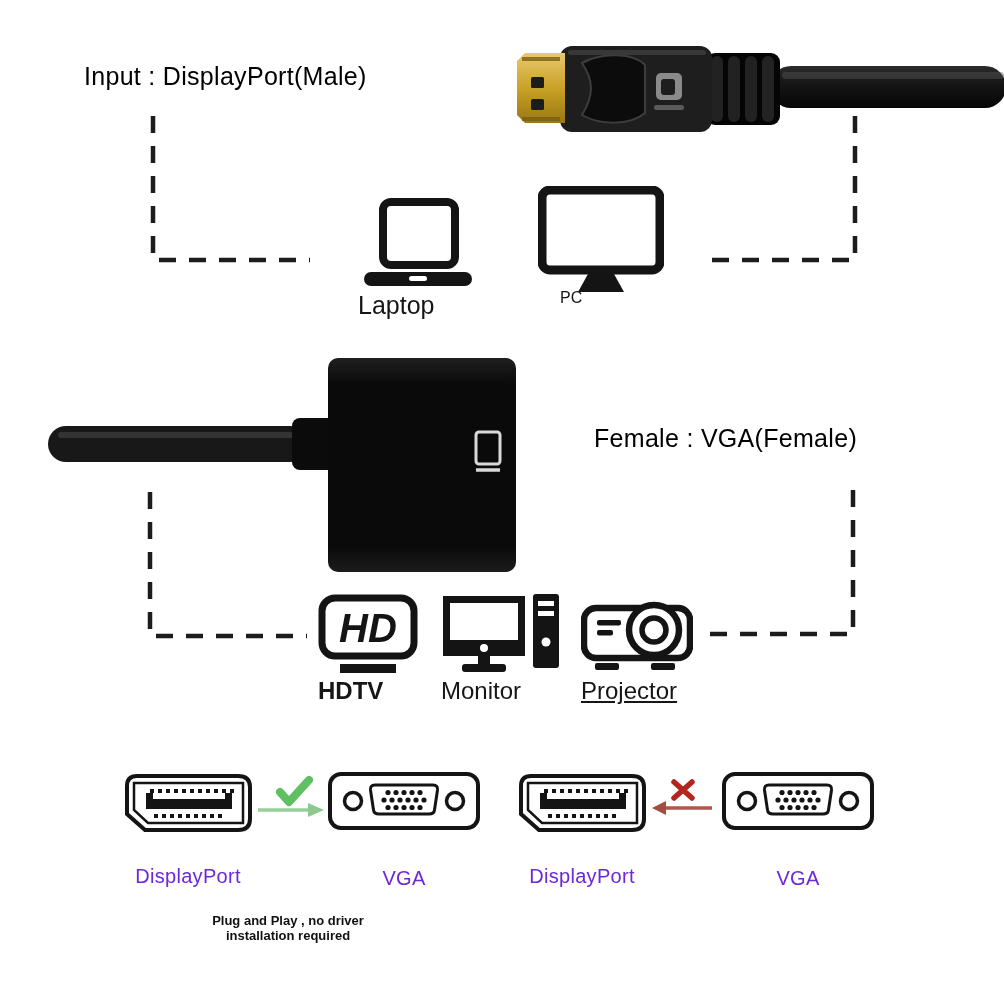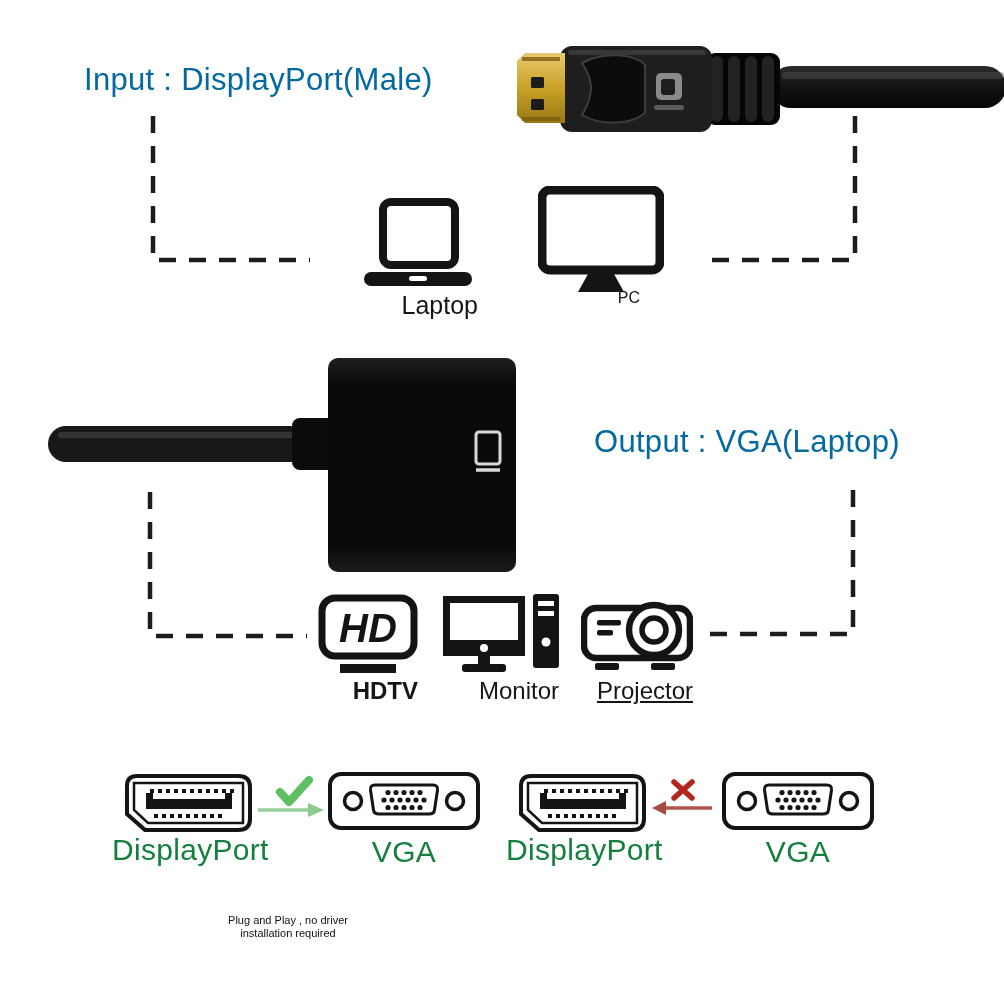--- a/index.html
+++ b/index.html
@@ -6,49 +6,50 @@
   #stage{
     position:relative;
     width:1004px;height:996px;
     background:#ffffff;
     overflow:hidden;
     font-family:"Liberation Sans",sans-serif;
   }
   .abs{position:absolute;}
   .teal-heading{
     position:absolute;
-    color:#0369a1;
-    font-size:31px;
+    color:#000000;
+    font-size:25px;
     letter-spacing:.3px;
     white-space:nowrap;
     line-height:1;
   }
   .device-label{
     position:absolute;
-    text-align:right;
+    text-align:left;
     color:#161616;
     font-size:24px;
     line-height:1;
   }
   .conn-label{
     position:absolute;
     text-align:center;
-    color:#15803d;
-    font-size:30px;
+    color:#6d28d9;
+    font-size:20px;
     font-weight:500;
     letter-spacing:.3px;
     line-height:1;
+    margin-top:31px;
   }
   .note-sub{
     position:absolute;
     left:198px;top:914px;width:180px;
     text-align:center;
     color:#111;
-    font-size:11px;
-    font-weight:normal;
+    font-size:13px;
+    font-weight:bold;
     line-height:1.15;
   }
   svg{display:block;}
 </style>
 </head>
 <body>
 
 <div id="stage">
 
   <svg class="abs" style="left:0;top:0;" width="1004" height="996" viewBox="0 0 1004 996">
@@ -127,21 +128,21 @@
     <rect x="8" y="76" width="260" height="36" rx="18" fill="#181818"></rect>
     <rect x="18" y="82" width="244" height="6" rx="3" fill="#4d4d4d" opacity="0.5"></rect>
     <rect x="252" y="68" width="46" height="52" rx="8" fill="#0b0b0b"></rect>
     <rect x="288" y="8" width="188" height="214" rx="10" fill="url(#housing)"></rect>
     <g>
       <rect x="436" y="82" width="24" height="32" rx="3" fill="none" stroke="#d9d9d9" stroke-width="3"></rect>
       <line x1="436" y1="120" x2="460" y2="120" stroke="#d9d9d9" stroke-width="3.5"></line>
     </g>
   </svg>
 
-  <div class="teal-heading" style="left:594px;top:426px;">Output : VGA(Laptop)</div>
+  <div class="teal-heading" style="left:594px;top:426px;">Female : VGA(Female)</div>
 
   <svg class="abs" style="left:318px;top:594px;" width="100" height="82" viewBox="0 0 100 82">
     <rect x="4" y="4" width="92" height="58" rx="13" fill="none" stroke="#141414" stroke-width="7"></rect>
     <text x="50" y="48" text-anchor="middle" font-size="40" font-weight="bold" font-style="italic" font-family="Liberation Sans, sans-serif" fill="#141414">HD</text>
     <rect x="22" y="70" width="56" height="9" fill="#141414"></rect>
   </svg>
   <div class="device-label" style="left:318px;top:679px;width:100px;font-weight:bold;">HDTV</div>
 
   <svg class="abs" style="left:441px;top:594px;" width="118" height="82" viewBox="0 0 118 82">
     <path fill-rule="evenodd" fill="#141414" d="M2,2 H84 V62 H2 Z M9,9 H77 V46 H9 Z"></path>

